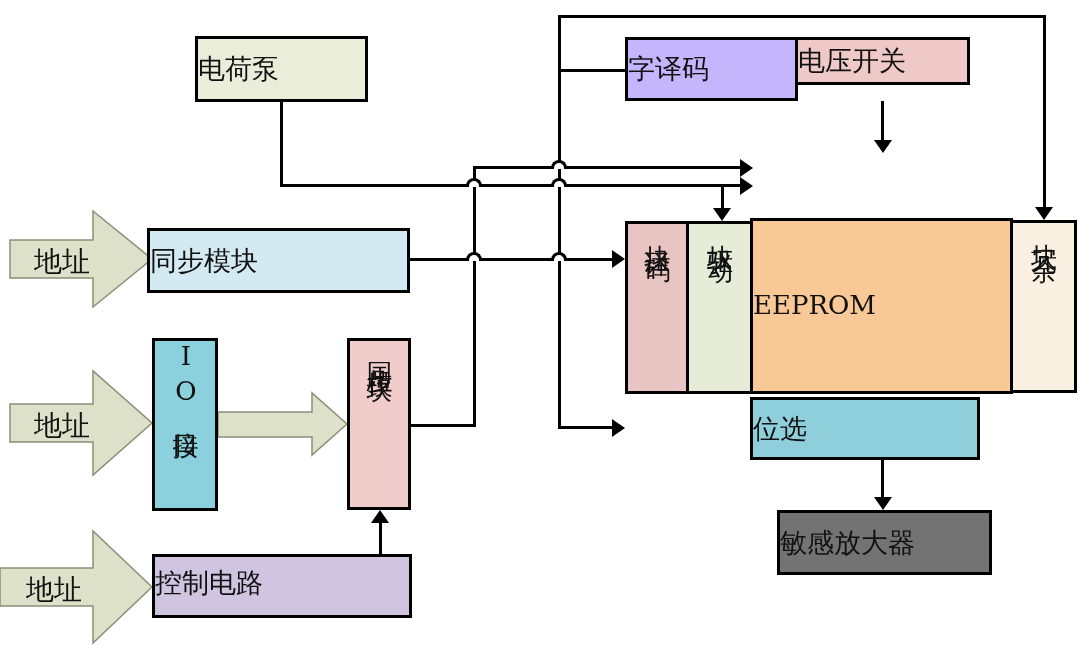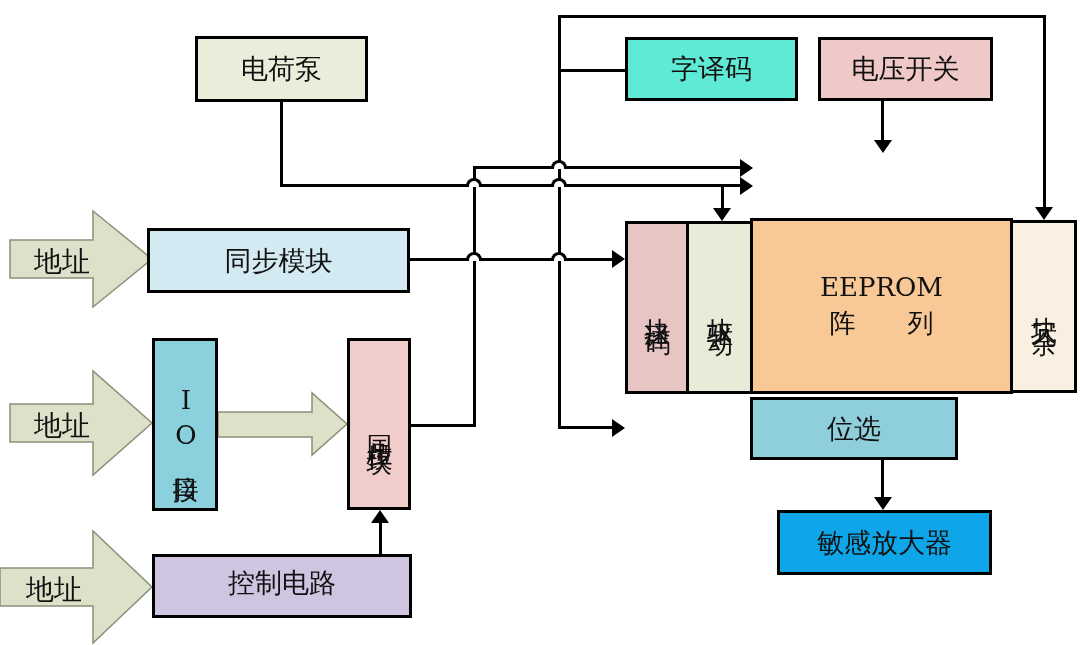--- a/index.html
+++ b/index.html
@@ -2,51 +2,51 @@
 <html><head>
 <meta charset="utf-8">
 <style>
   html,body{margin:0;padding:0;background:#fff;}
   #stage{
     position:relative;width:1080px;height:645px;background:#ffffff;overflow:hidden;
     font-family:"DejaVu Serif","Liberation Serif",serif;color:#111;
   }
   .box{
     position:absolute;box-sizing:border-box;border:3px solid #000;
-    display:flex;align-items:center;justify-content:center;
+    display:flex;align-items:center;justify-content:flex-start;
     font-size:27px;line-height:1.15;text-align:center;z-index:6;
   }
   .vtext{writing-mode:vertical-rl;text-orientation:upright;letter-spacing:7px;font-size:26px;}
   .hline,.vline{position:absolute;background:#000;z-index:2;}
   .hop{
     position:absolute;width:16px;height:9px;box-sizing:border-box;background:#fff;
     border:3px solid #000;border-bottom:none;border-radius:9px 9px 0 0;z-index:3;
   }
   .ah{position:absolute;width:0;height:0;z-index:4;}
   .ah-right{border-top:9px solid transparent;border-bottom:9px solid transparent;border-left:13px solid #000;}
   .ah-down{border-left:9px solid transparent;border-right:9px solid transparent;border-top:13px solid #000;}
   .ah-up{border-left:9px solid transparent;border-right:9px solid transparent;border-bottom:13px solid #000;}
   .addr-label{position:absolute;font-size:28px;z-index:6;width:92px;text-align:center;}
   svg.arrows{position:absolute;left:0;top:0;z-index:1;}
   
   .f-charge{background:#e9edda}
   .f-sync1{background:#d3eaf3}
   .f-io{background:#8bd0dd}
   .f-sync2{background:#f0cccb}
   .f-ctrl{background:#d0c5e1}
-  .f-word{background:#5eead4}
+  .f-word{background:#c4b5fd}
   .f-volt{background:#eec9c7}
   .f-latch{background:#e9e7f1}
   .f-bdec{background:#e8c5c2}
   .f-bdrv{background:#e7ecd9}
   .f-eep{background:#f8c996}
   .f-bred{background:#faf0e1}
   .f-bitdec{background:#edeff7}
   .f-bitsel{background:#8fcedb}
-  .f-sense{background:#0ea5e9}
+  .f-sense{background:#737373}
   .eep-inner{display:flex;flex-direction:column;gap:6px;font-size:26px;}
 </style>
 </head>
 <body>
 
 <div id="stage">
 
   <svg class="arrows" width="1080" height="645">
     <polygon points="10,240 93,240 93,211 152,259 93,307 93,278 10,278" fill="#dee1c9" stroke="#8a8f78" stroke-width="1.5"></polygon>
     <polygon points="10,404 93,404 93,371 152,423 93,475 93,442 10,442" fill="#dee1c9" stroke="#8a8f78" stroke-width="1.5"></polygon>
@@ -90,48 +90,47 @@
   <div class="ah ah-down" style="left:874px;top:497px;"></div>
   <div class="ah ah-up" style="left:371px;top:510px;"></div>
 
   <div class="box f-charge" style="left:195px;top:36px;width:173px;height:66px;">
     <span>电荷泵</span>
   </div>
 
   <div class="box f-word" style="left:625px;top:37px;width:173px;height:64px;">
     <span>字译码</span>
   </div>
-  <div class="box f-volt" style="left:818px;top:37px;width:175px;height:64px;">
+  <div class="box f-volt" style="left:795px;top:37px;width:175px;height:48px;">
     <span>电压开关</span>
   </div>
 
 
   <div class="box f-sync1" style="left:147px;top:228px;width:263px;height:65px;">
     <span>同步模块</span>
   </div>
 
   <div class="box f-bdec vtext" style="left:625px;top:221px;width:64px;height:173px;">
     <span>块译码</span>
   </div>
   <div class="box f-bdrv vtext" style="left:686px;top:221px;width:67px;height:173px;">
     <span>块驱动</span>
   </div>
 
   <div class="box f-eep" style="left:750px;top:218px;width:263px;height:176px;">
     <div class="eep-inner">
       <span>EEPROM</span>
-      <span>阵　　列</span>
     </div>
   </div>
 
   <div class="box f-bred vtext" style="left:1010px;top:220px;width:67px;height:173px;">
     <span>块冗余</span>
   </div>
 
-  <div class="box f-bitsel" style="left:750px;top:397px;width:208px;height:63px;">
+  <div class="box f-bitsel" style="left:750px;top:397px;width:230px;height:63px;">
     <span>位选</span>
   </div>
 
   <div class="box f-sense" style="left:777px;top:510px;width:215px;height:65px;">
     <span>敏感放大器</span>
   </div>
 
   <div class="box f-io vtext" style="left:152px;top:338px;width:66px;height:173px;letter-spacing:5px;">
     <span>IO接口</span>
   </div>

